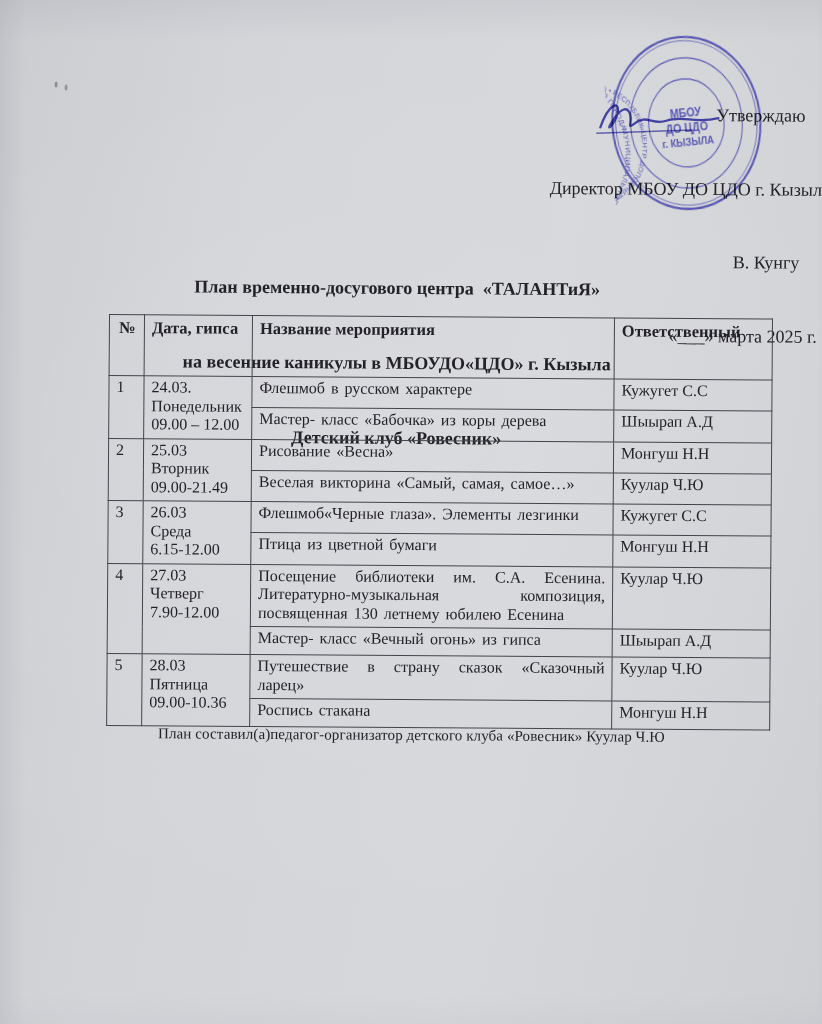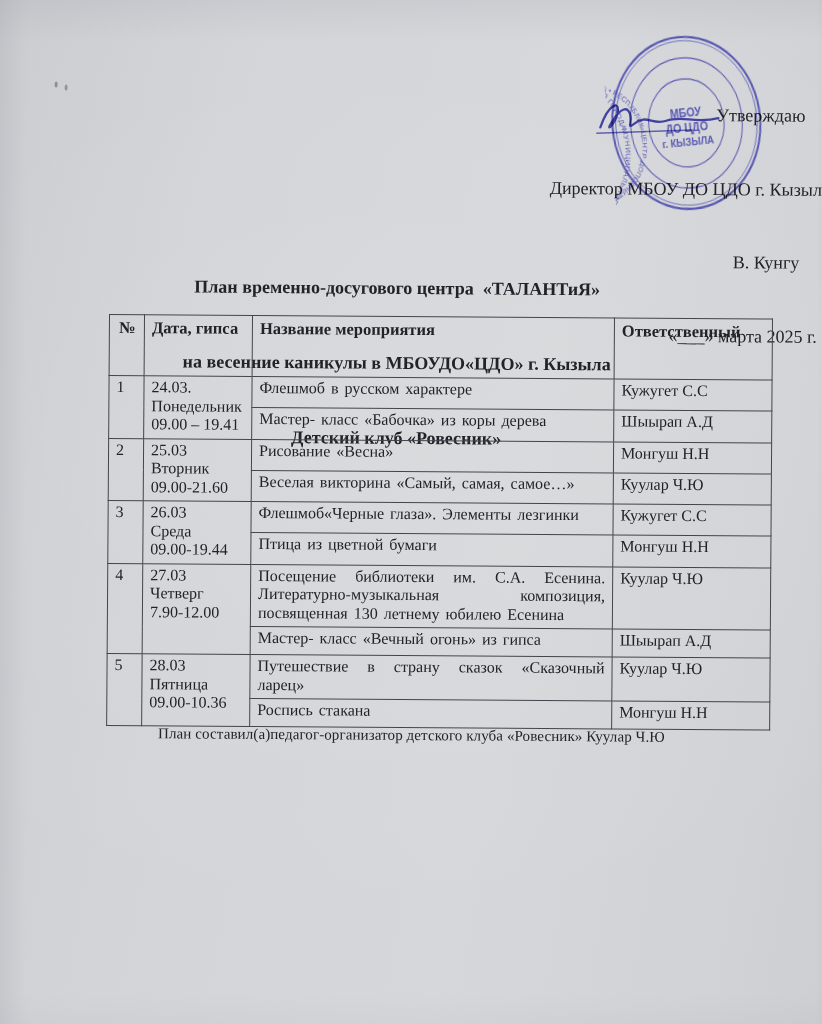--- a/index.html
+++ b/index.html
@@ -120,45 +120,45 @@
           <th>Дата, гипса</th>
           <th>Название мероприятия</th>
           <th>Ответственный</th>
         </tr>
       </thead>
       <tbody>
           <tr>
             <td class="c-num" rowspan="2">1</td>
             <td class="c-date" rowspan="2">24.03.
 Понедельник
-09.00 – 19.41</td>
+09.00 – 12.00</td>
             <td class="c-event">Флешмоб в русском характере</td>
             <td class="c-resp">Кужугет С.С</td>
           </tr>
           <tr>
             <td class="c-event">Мастер- класс «Бабочка» из коры дерева</td>
             <td class="c-resp">Шыырап А.Д</td>
           </tr>
           <tr>
             <td class="c-num" rowspan="2">2</td>
             <td class="c-date" rowspan="2">25.03
 Вторник
-09.00-21.60</td>
+09.00-21.49</td>
             <td class="c-event">Рисование «Весна»</td>
             <td class="c-resp">Монгуш Н.Н</td>
           </tr>
           <tr>
             <td class="c-event">Веселая викторина «Самый, самая, самое…»</td>
             <td class="c-resp">Куулар Ч.Ю</td>
           </tr>
           <tr>
             <td class="c-num" rowspan="2">3</td>
             <td class="c-date" rowspan="2">26.03
 Среда
-09.00-19.44</td>
+6.15-12.00</td>
             <td class="c-event">Флешмоб«Черные глаза». Элементы лезгинки</td>
             <td class="c-resp">Кужугет С.С</td>
           </tr>
           <tr>
             <td class="c-event">Птица из цветной бумаги</td>
             <td class="c-resp">Монгуш Н.Н</td>
           </tr>
           <tr>
             <td class="c-num" rowspan="2">4</td>
             <td class="c-date" rowspan="2">27.03

